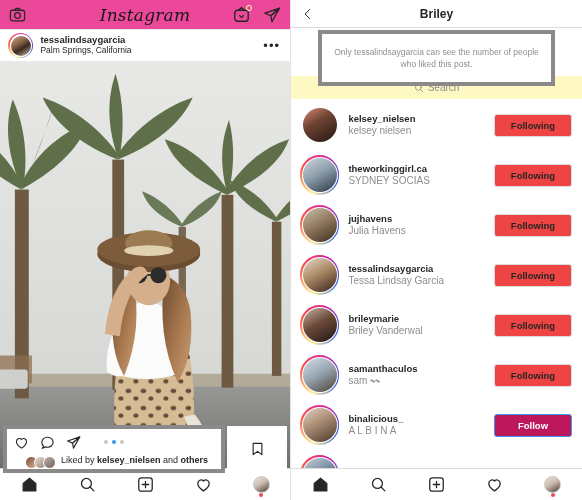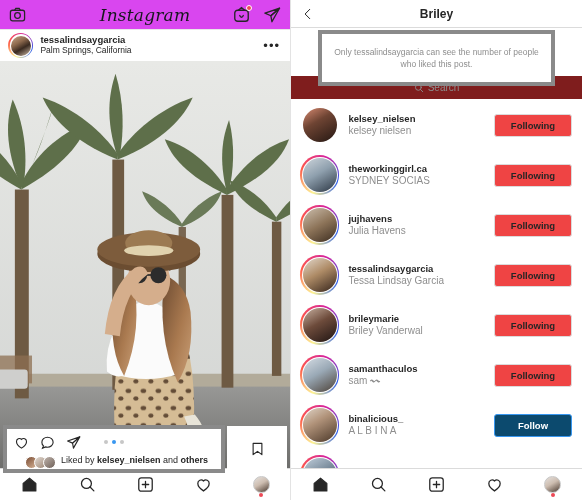--- a/index.html
+++ b/index.html
@@ -13,21 +13,21 @@
 
   
   .left-panel {
     width: 291px; height: 500px; position: relative;
     background: #fff; border-right: 1px solid #e3e3e3;
     display: flex; flex-direction: column;
   }
   .ig-topbar {
     height: 30px; flex: 0 0 30px;
     display: flex; align-items: center; justify-content: space-between;
-    padding: 0 9px; border-bottom: 1px solid #e8e8e8; background: #d946ef;
+    padding: 0 9px; border-bottom: 1px solid #e8e8e8; background: #ec4899;
   }
   .ig-wordmark {
     font-family: "DejaVu Serif", serif;
     font-size: 17px; font-style: italic; font-weight: 400;
     color: #16181c; letter-spacing: 0.2px;
     position: absolute; left: 0; right: 0; text-align: center; pointer-events: none;
   }
   .topbar-right { display: flex; align-items: center; gap: 13px; z-index: 2; }
   .icon-btn { display: flex; align-items: center; justify-content: center; position: relative; cursor: pointer; }
   .red-dot {
@@ -126,41 +126,41 @@
   }
   .notice-wrap { flex: 0 0 48px; position: relative; background: #fff; }
   .notice-box {
     position: absolute; left: 27px; top: 2px; width: 237px; height: 56px;
     border: 4px solid #8a8a8a; background: #fff;
     display: flex; align-items: center; justify-content: center;
     text-align: center; padding: 0 8px;
   }
   .notice-text { font-size: 8.5px; color: #8e8e8e; line-height: 1.45; }
   .search-bar {
-    flex: 0 0 24px; height: 24px; background: #7f1d1d;
+    flex: 0 0 24px; height: 24px; background: #fef9c3;
     display: flex; align-items: center; justify-content: center; gap: 4px;
     cursor: text; border-bottom: 1px solid #fff;
   }
   .search-ph { font-size: 10px; color: #8e8e8e; }
 
   .likes-list { flex: 1 1 auto; overflow: hidden; background: #fff; position: relative; }
   .like-row {
     height: 50px; display: flex; align-items: center;
     padding: 0 10px 0 9px; background: #fff;
   }
   .lr-meta { margin-left: 9px; line-height: 1.25; flex: 1 1 auto; overflow: hidden; }
   .lr-user { font-size: 9.5px; font-weight: bold; color: #262626; }
   .lr-name { font-size: 10px; color: #8e8e8e; }
   .btn {
     flex: 0 0 auto; font-size: 9.5px; font-weight: bold;
     padding: 5px 0; width: 78px; text-align: center;
     border-radius: 3px; cursor: pointer;
   }
   .btn.following { background: #ef4444; color: #262626; border: 1px solid #dbdbdb; }
-  .btn.follow { background: #0c4a6e; color: #fff; border: 1px solid #3897f0; }
+  .btn.follow { background: #be185d; color: #fff; border: 1px solid #3897f0; }
   .right-bottom-nav {
     flex: 0 0 32px; height: 32px; display: flex; align-items: center;
     justify-content: space-around; border-top: 1px solid #dbdbdb; background: #fff;
   }
 </style>
 </head>
 <body>
 
 <div class="app">
 

